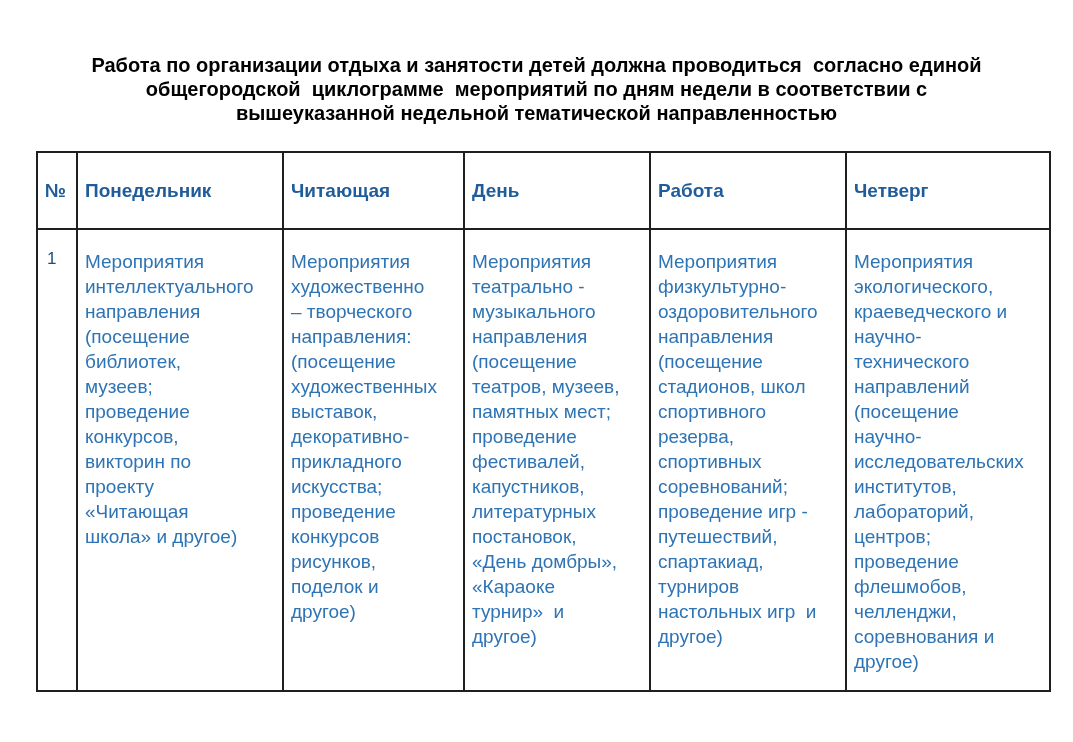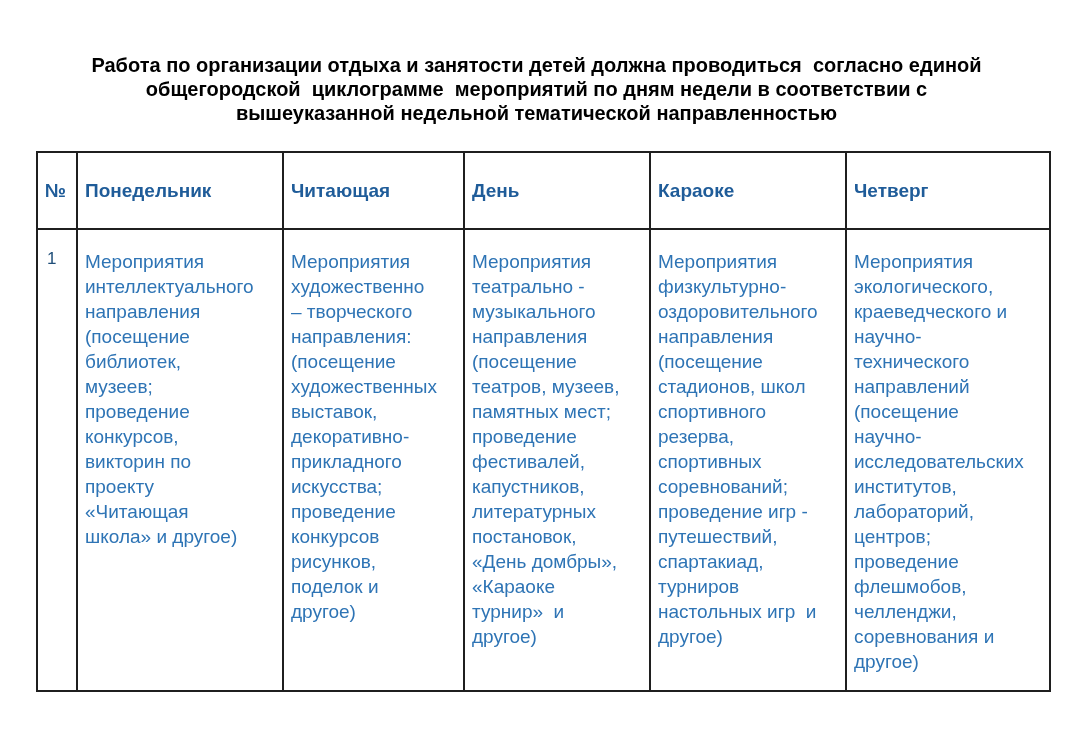--- a/index.html
+++ b/index.html
@@ -94,21 +94,21 @@
       <col class="c-wed">
         <col class="c-thu">
         <col class="c-fri">
     </colgroup>
     <thead>
       <tr>
         <th>№</th>
         <th>Понедельник</th>
         <th>Читающая</th>
         <th>День</th>
-        <th>Караоке</th>
+        <th>Работа</th>
         <th>Четверг</th>
       </tr>
     </thead>
     <tbody>
       <tr>
         <td class="num-cell">1</td>
         <td>Мероприятия
 интеллектуального
 направления
 (посещение

